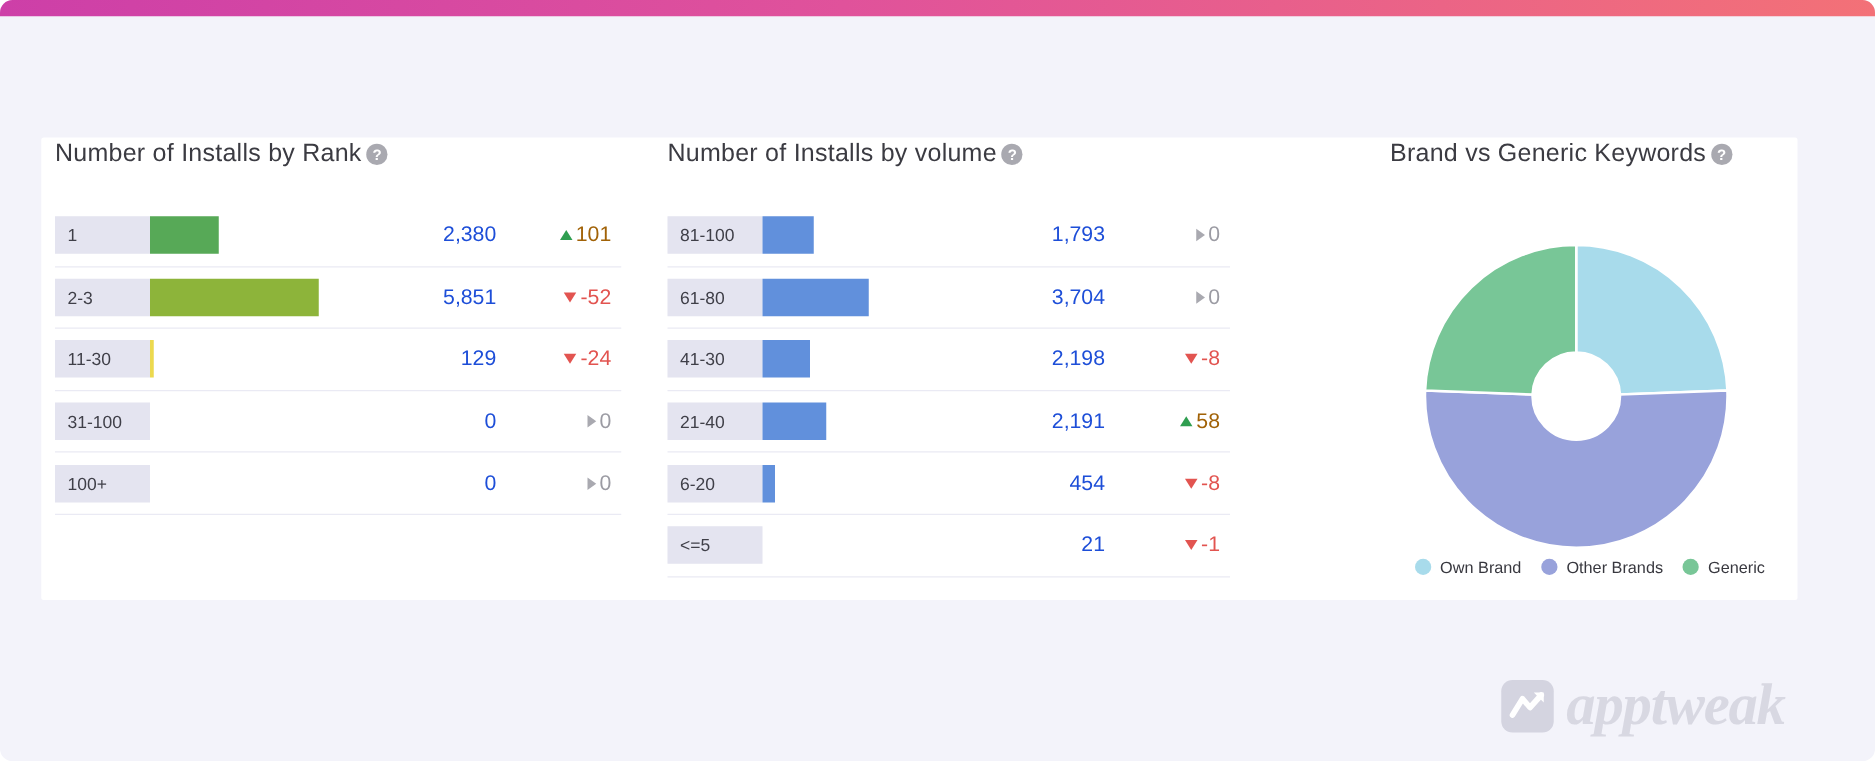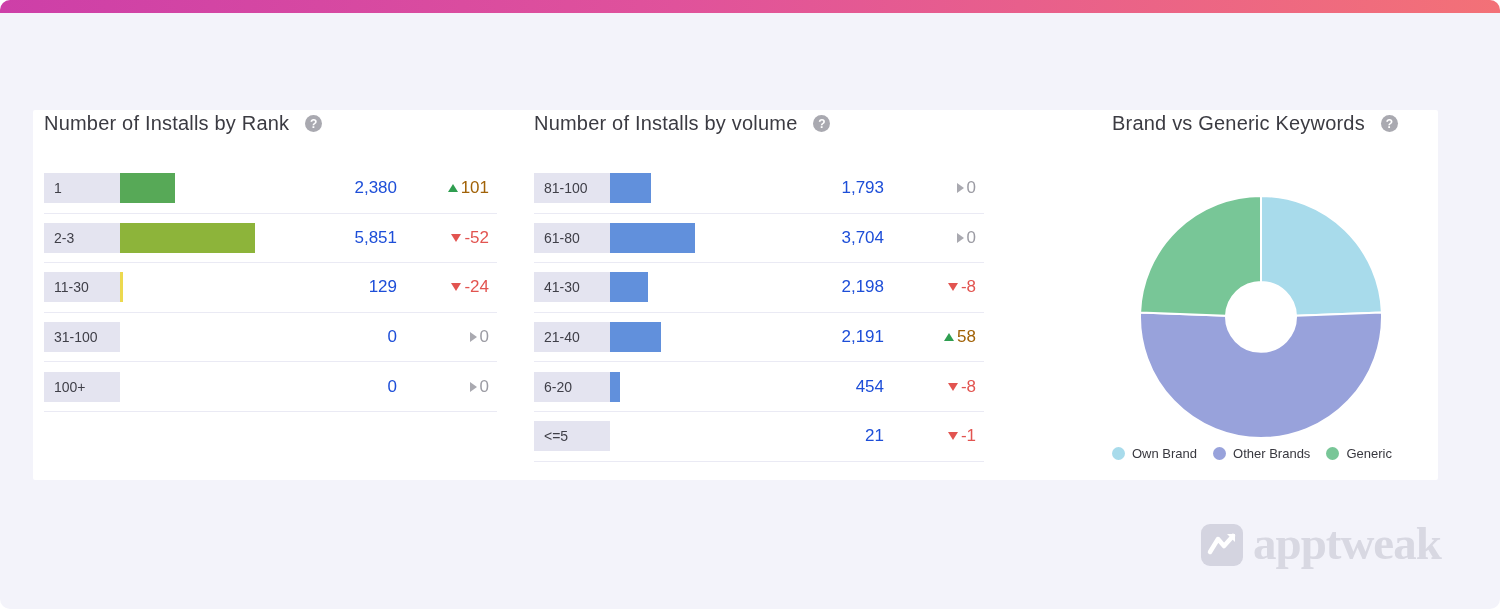--- a/index.html
+++ b/index.html
@@ -9,21 +9,21 @@
   }
   .topbar {
     position:absolute; left:0; top:0; width:100%; height:13px;
     background:linear-gradient(90deg,#cd3fa8 0%,#e0529b 45%,#f37177 100%);
   }
   .card {
     position:absolute; left:33px; top:110px; width:1405px; height:370px;
     background:#ffffff; border-radius:2px;
   }
   .panel-title {
-    position:absolute; display:flex; align-items:center; gap:16px;
+    position:absolute; display:flex; align-items:center; gap:4px;
     font-size:20px; color:#3b3b42; letter-spacing:.2px;
   }
   .help {
     display:inline-flex; align-items:center; justify-content:center;
     width:17px; height:17px; border-radius:50%; background:#a9a9b0;
     color:#ffffff; font-size:12px; font-weight:bold; cursor:pointer; flex:0 0 auto;
   }
   .rows { position:absolute; }
   .row { position:relative; height:48.6px; border-bottom:1px solid #eaeaf4; }
   .chip {
@@ -44,28 +44,28 @@
   .tri { display:inline-block; margin-right:3px; }
   .tri-up   { width:0; height:0; border-left:5px solid transparent; border-right:5px solid transparent; border-bottom:8px solid #2f9e50; }
   .tri-down { width:0; height:0; border-left:5px solid transparent; border-right:5px solid transparent; border-top:8px solid #e25450; }
   .tri-right{ width:0; height:0; border-top:5px solid transparent; border-bottom:5px solid transparent; border-left:7px solid #a9a9b0; }
   .dir-up   { color:#a16207; }
   .dir-down { color:#e25450; }
   .dir-flat { color:#9b9ba3; }
   .donut-svg { position:absolute; left:1136px; top:192px; }
   .legend {
     position:absolute; left:1112px; top:446px; width:300px;
-    display:flex; justify-content:flex-start; align-items:center; gap:16px;
+    display:flex; justify-content:flex-end; align-items:center; gap:16px;
   }
   .lg-item { display:flex; align-items:center; gap:7px; cursor:pointer; }
   .lg-dot { width:13px; height:13px; border-radius:50%; flex:0 0 auto; }
   .lg-label { font-size:13px; color:#38383f; white-space:nowrap; }
   .watermark {
-    position:absolute; left:1200px; top:520px;
-    display:flex; align-items:flex-end; gap:9px;
+    position:absolute; left:1200px; top:541px;
+    display:flex; align-items:center; gap:9px;font-style:italic;
   }
   .wm-text {
     font-family:"Liberation Serif", serif; font-weight:bold;
     font-size:47px; color:#d8d8e2; letter-spacing:-1px; line-height:1;
   }
 </style>
 </head>
 <body>
 
 <div class="screen">

